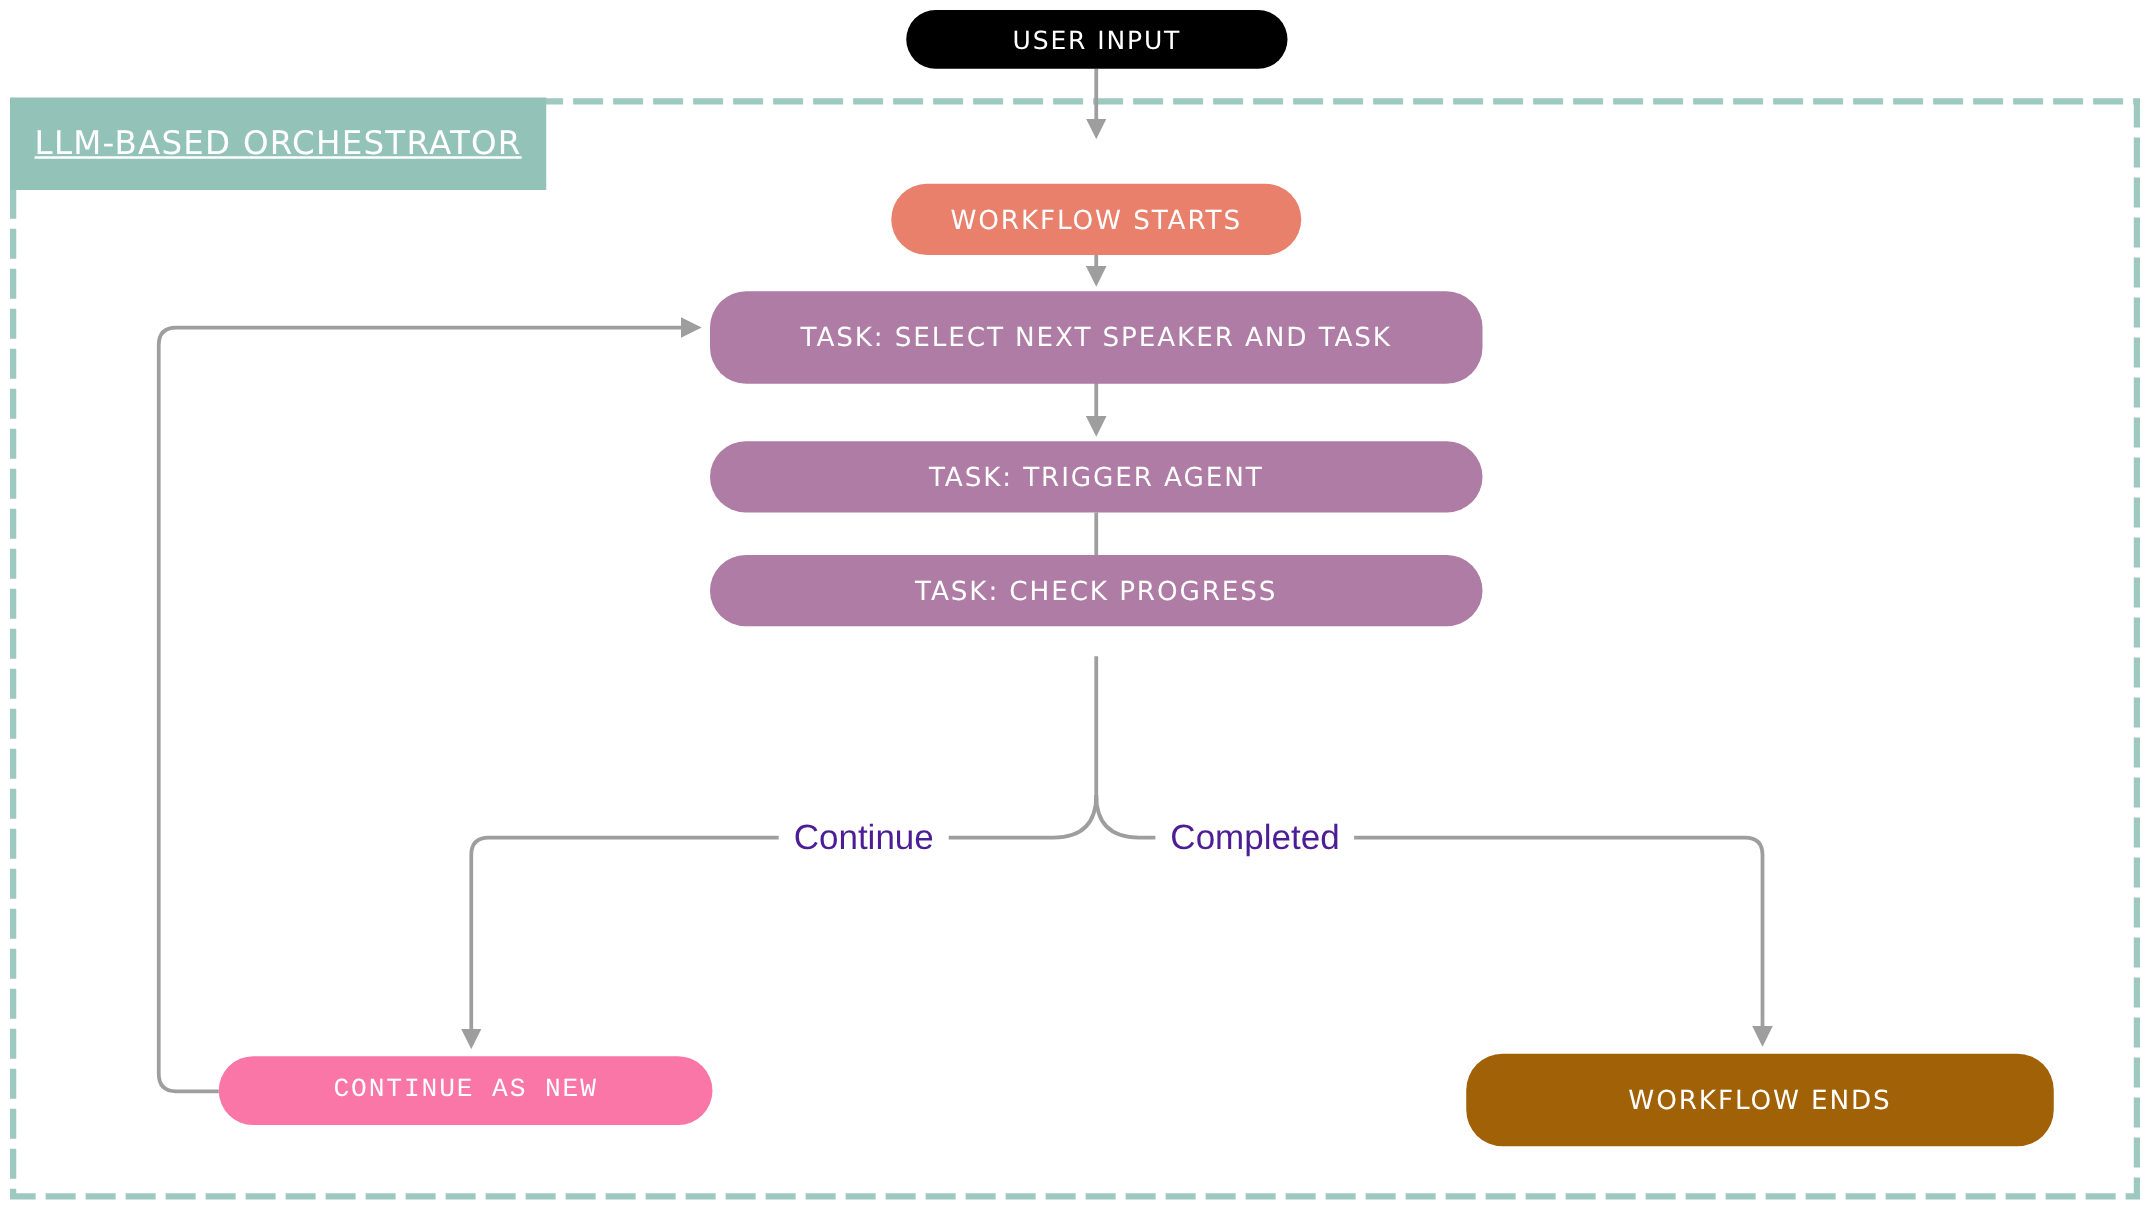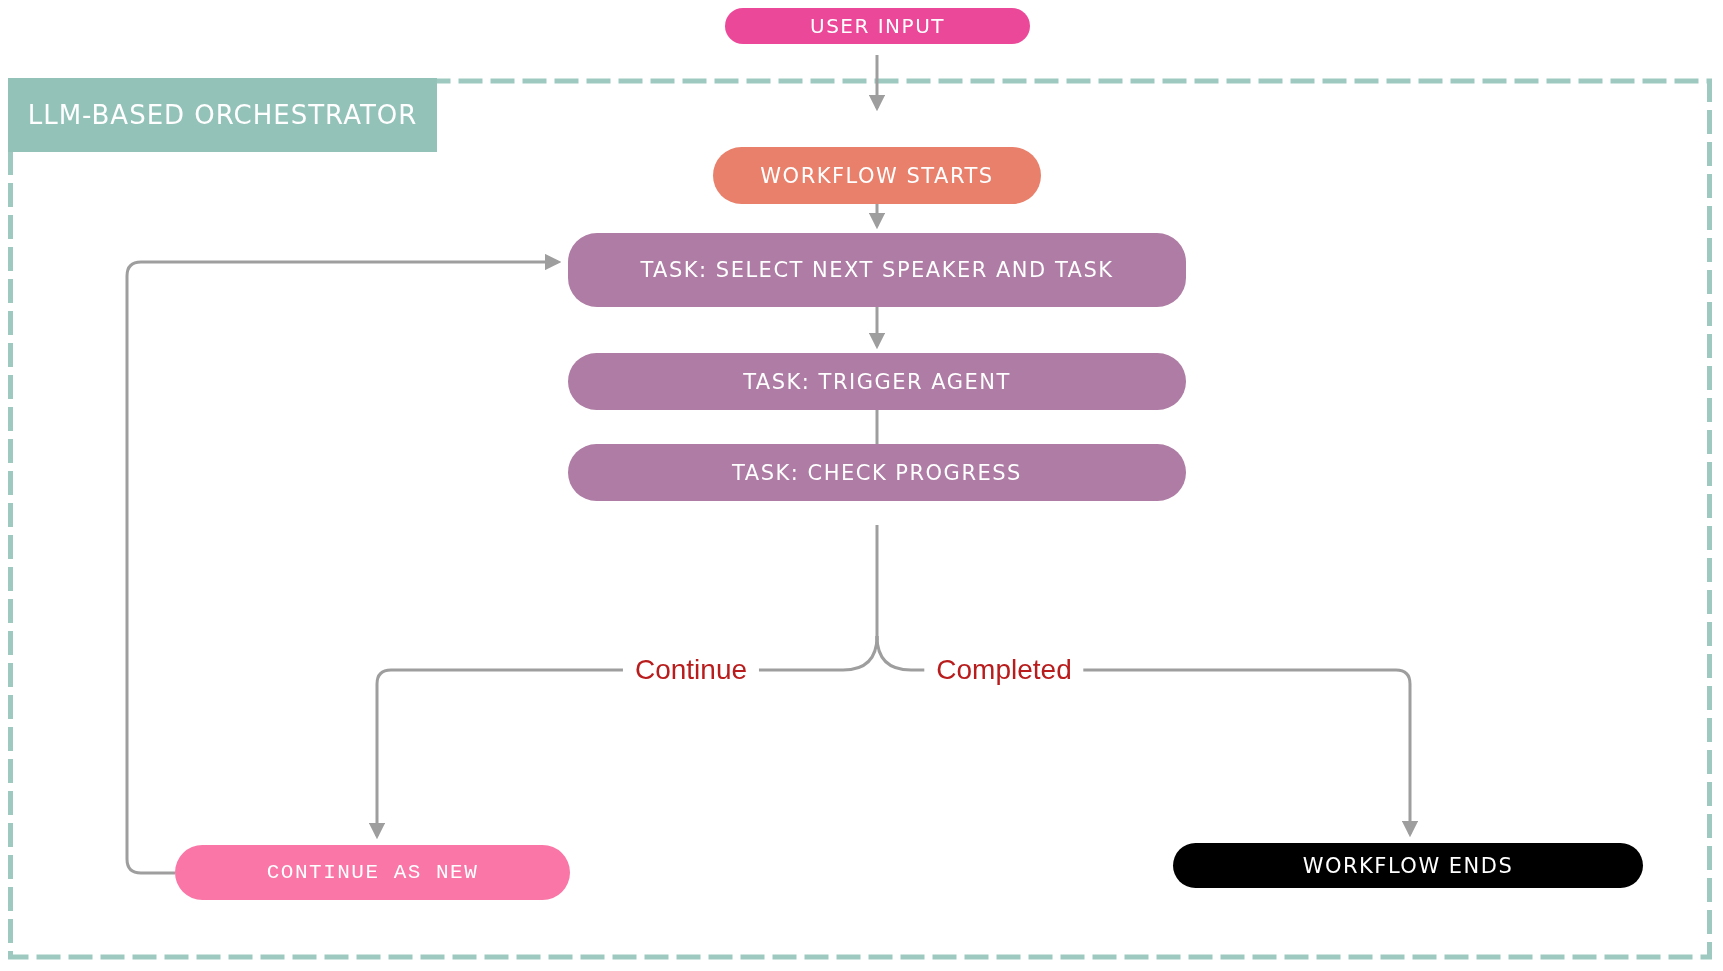--- a/index.html
+++ b/index.html
@@ -8,26 +8,26 @@
     font-family:"DejaVu Sans",sans-serif;
   }
   .layer{position:absolute;left:0;top:0;}
   .node{
     position:absolute;display:flex;align-items:center;justify-content:center;
     color:#ffffff;font-size:21px;letter-spacing:1.5px;white-space:nowrap;
     border-radius:29px;z-index:3;
   }
   .group-label{
     position:absolute;display:flex;align-items:center;justify-content:center;
-    color:#ffffff;font-size:26px;letter-spacing:1px;white-space:nowrap;z-index:4;
+    color:#ffffff;font-size:26px;letter-spacing:1px;white-space:nowrap;z-index:4;text-decoration:underline;
   }
   .edge-label{
     position:absolute;transform:translate(-50%,-50%);
     background:#ffffff;padding:2px 12px;
-    color:#b91c1c;font-size:28px;white-space:nowrap;z-index:5;
+    color:#4c1d95;font-size:28px;white-space:nowrap;z-index:5;
     font-family:"Liberation Sans",sans-serif;
   }
 </style>
 </head>
 <body>
 
 <svg class="layer" width="1723" height="971" viewBox="0 0 1723 971">
   <defs>
     <marker id="arrow" viewBox="0 0 10 10" refX="8" refY="5" markerWidth="5.5" markerHeight="5.5" orient="auto-start-reverse">
       <path d="M0,0 L10,5 L0,10 z" fill="#9e9e9e"></path>
@@ -48,29 +48,29 @@
 
   <path d="M877,636 Q877,670 843,670 L391,670 Q377,670 377,684 L377,836" fill="none" stroke="#9e9e9e" stroke-width="3" marker-end="url(#arrow)"></path>
 
   <path d="M877,636 Q877,670 911,670 L1396,670 Q1410,670 1410,684 L1410,834" fill="none" stroke="#9e9e9e" stroke-width="3" marker-end="url(#arrow)"></path>
 
   <path d="M175,873 L141,873 Q127,873 127,859 L127,276 Q127,262 141,262 L558,262" fill="none" stroke="#9e9e9e" stroke-width="3" marker-end="url(#arrow)"></path>
 </svg>
 
 <div class="group-label" style="left: 8px; top: 78px; width: 429px; height: 74px; background-color: rgb(147, 194, 184);">LLM-BASED ORCHESTRATOR</div>
 
-<div class="node" style="left: 725px; top: 8px; width: 305px; height: 36px; border-radius: 24px; font-size: 20px; background-color: #ec4899;">USER INPUT</div>
+<div class="node" style="left: 725px; top: 8px; width: 305px; height: 47px; border-radius: 24px; font-size: 20px; background-color: #000000;">USER INPUT</div>
 
 <div class="node" style="left: 713px; top: 115px; width: 328px; height: 57px; background-color: rgb(233, 128, 108); margin-top: 32px;">WORKFLOW STARTS</div>
 
 <div class="node" style="left: 568px; top: 233px; width: 618px; height: 74px; background-color: rgb(174, 124, 164);">TASK: SELECT NEXT SPEAKER AND TASK</div>
 
 <div class="node" style="left: 568px; top: 353px; width: 618px; height: 57px; background-color: rgb(174, 124, 164);">TASK: TRIGGER AGENT</div>
 
 <div class="node" style="left: 568px; top: 444px; width: 618px; height: 57px; background-color: rgb(174, 124, 164);">TASK: CHECK PROGRESS</div>
 
 <div class="node" style="left: 175px; top: 845px; width: 395px; height: 55px; border-radius: 28px; background-color: rgb(249, 118, 166); font-family: Liberation Mono, monospace;">CONTINUE AS NEW</div>
 
-<div class="node" style="left: 1173px; top: 843px; width: 470px; height: 45px; background-color: #000000;">WORKFLOW ENDS</div>
+<div class="node" style="left: 1173px; top: 843px; width: 470px; height: 74px; background-color: #a16207;">WORKFLOW ENDS</div>
 
 <div class="edge-label" style="left:691px;top:670px;">Continue</div>
 
 <div class="edge-label" style="left:1004px;top:670px;">Completed</div>
 
 </body></html>

